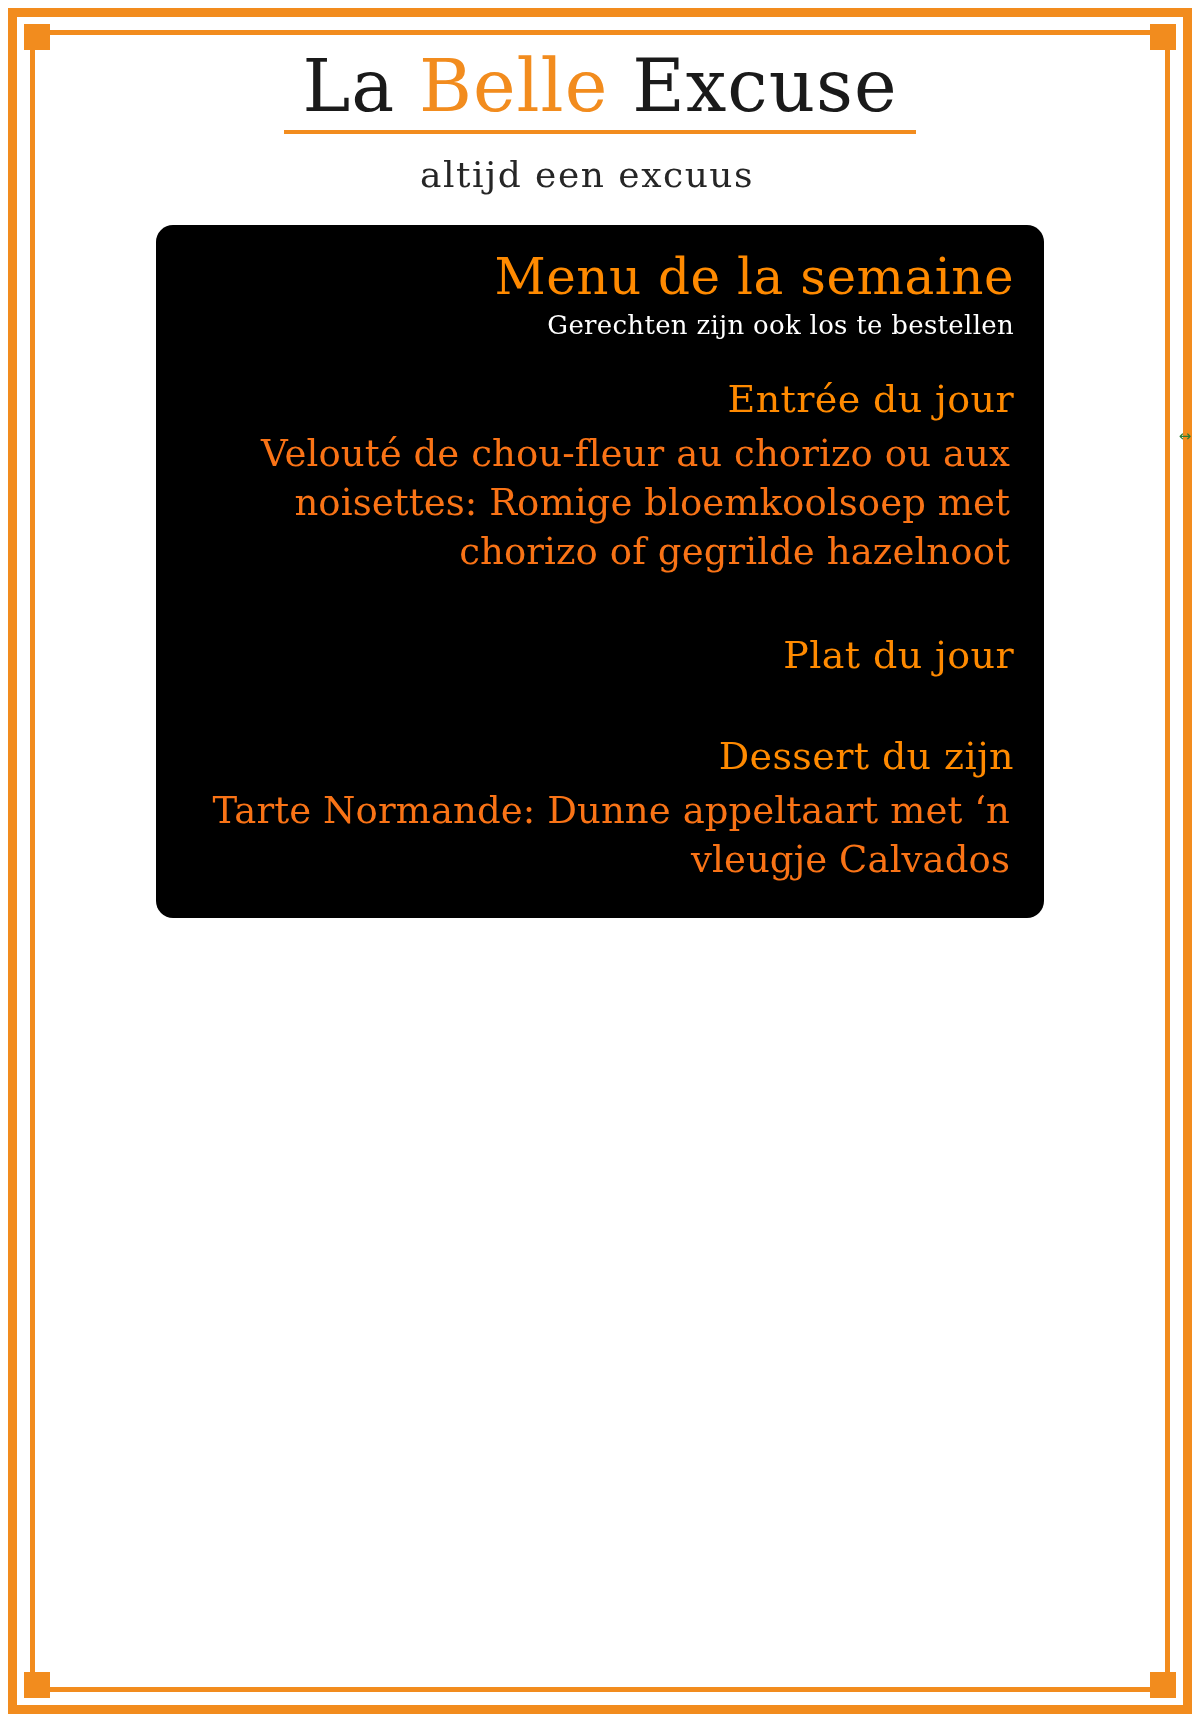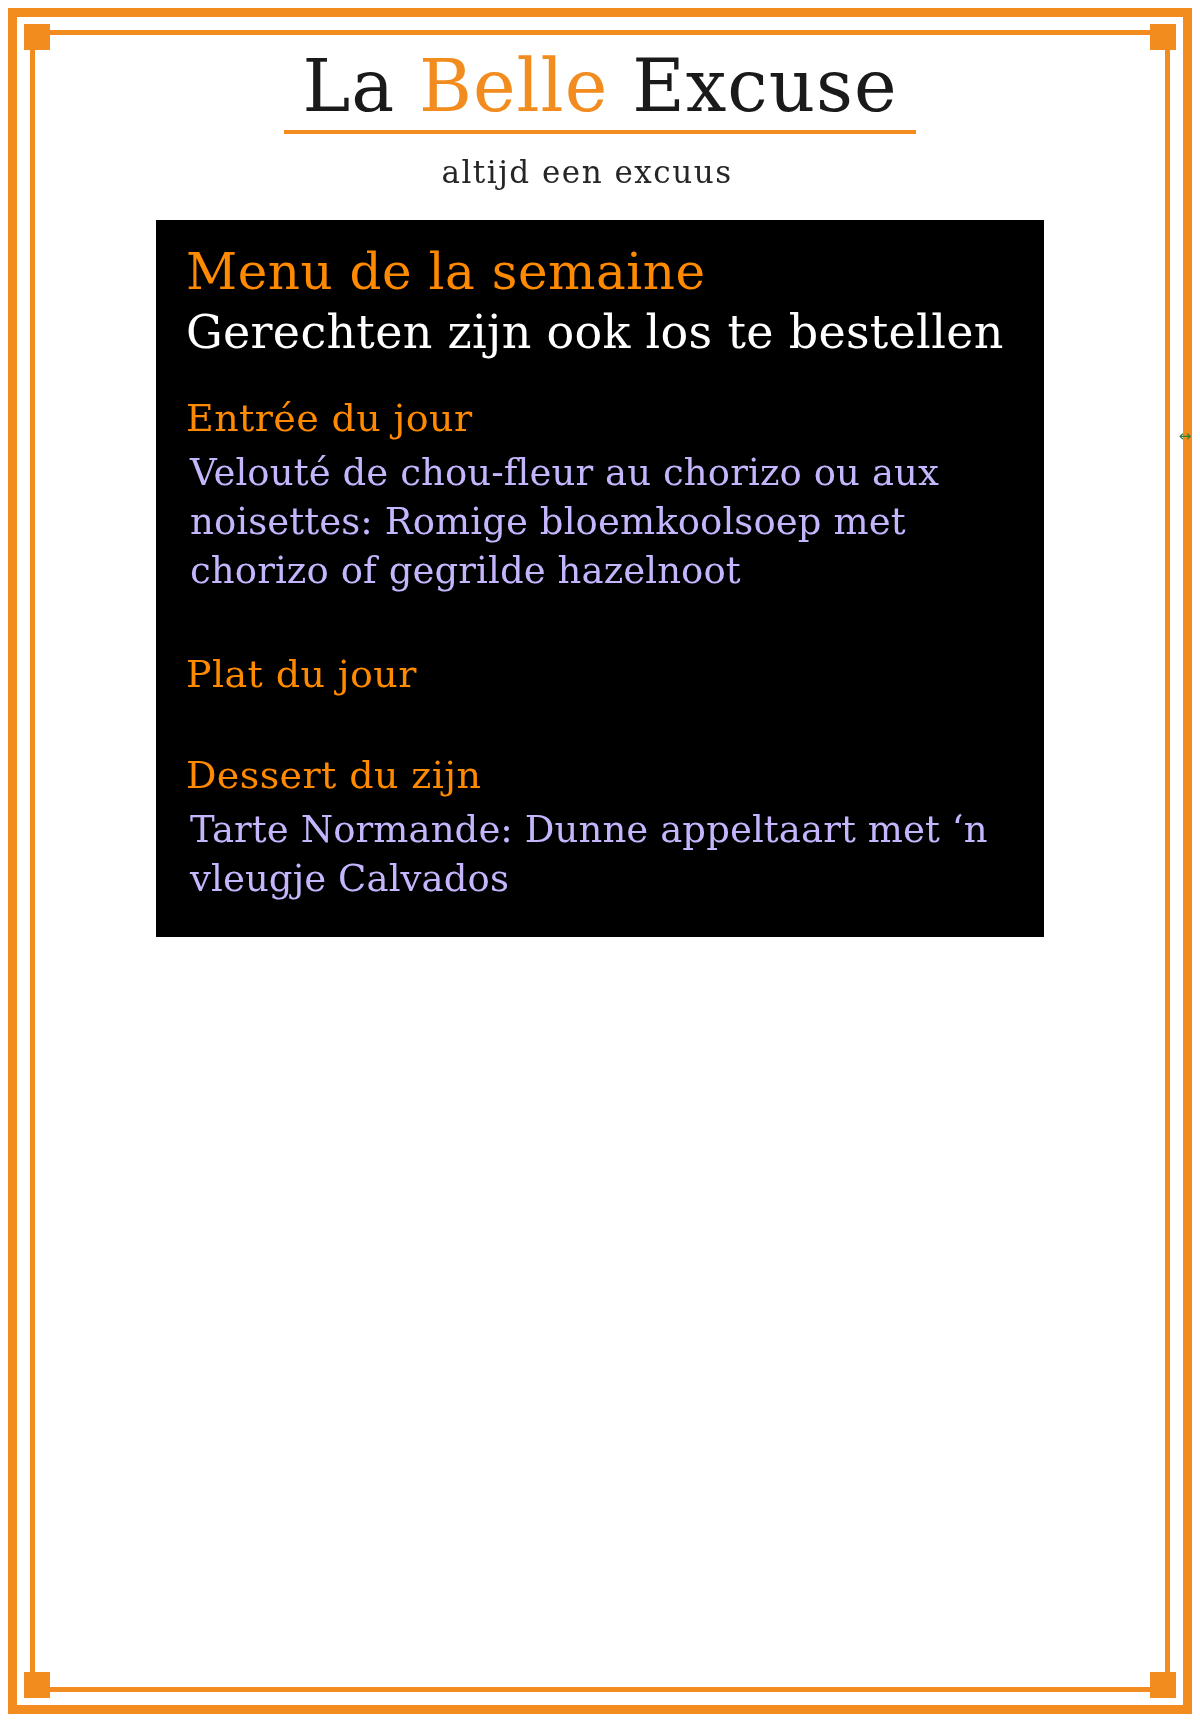--- a/index.html
+++ b/index.html
@@ -80,71 +80,72 @@
     color: #1a1a1a;
     white-space: nowrap;
     display: inline-block;
     border-bottom: 4px solid #F28C1E;
     padding: 0 18px 4px 18px;
   }
   .brand .word-accent { color: #F28C1E; }
   .tagline {
     margin-top: 20px;
     font-family: "DejaVu Serif", serif;
-    font-size: 31px;
+    font-size: 36px;
     letter-spacing: 1.5px;
     color: #262626;
     text-align: center;
     padding-right: 26px;
   }
 
   
   .menu-panel {
     margin-top: 30px;
     width: 888px;
     background: #000000;
     color: #ffffff;
     box-sizing: border-box;
     padding: 18px 30px 34px 30px;
-    text-align: left;
+    text-align: right;
     flex: none;
+    border-radius: 17px;
   }
   .menu-title {
     color: #FF8A00;
     font-family: "DejaVu Serif", serif;
     font-size: 50px;
     line-height: 1.15;
     letter-spacing: 0.5px;
     margin: 6px 0 4px 0;
     font-weight: normal;
   }
   .menu-subtitle {
     color: #ffffff;
     font-family: "DejaVu Serif", serif;
-    font-size: 46px;
+    font-size: 26px;
     line-height: 1.2;
     letter-spacing: 0.3px;
     margin-bottom: 8px;
   }
 
   .course {
     margin-top: 56px;
   }
   .course.first { margin-top: 36px; }
   .course-title {
     color: #FF8A00;
     font-family: "DejaVu Serif", serif;
     font-size: 38px;
     line-height: 1.2;
     letter-spacing: 0.4px;
     margin: 0 0 6px 0;
     font-weight: normal;
   }
   .course-desc {
-    color: #c4b5fd;
+    color: #f97316;
     font-family: "DejaVu Serif", serif;
     font-size: 37px;
     line-height: 1.33;
     letter-spacing: 0.1px;
     margin: 0 auto;
     max-width: 820px;
   }
 
   
   .edge-marker {

